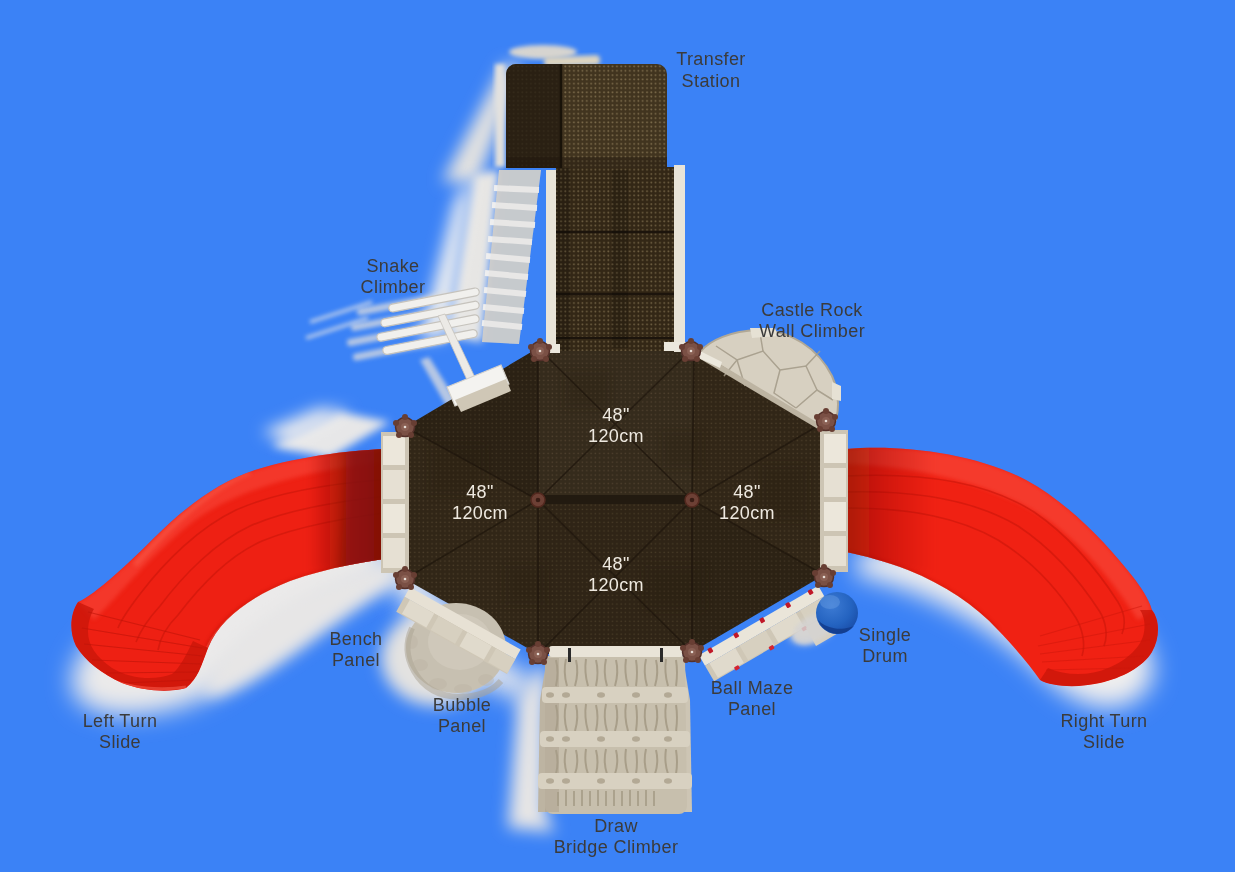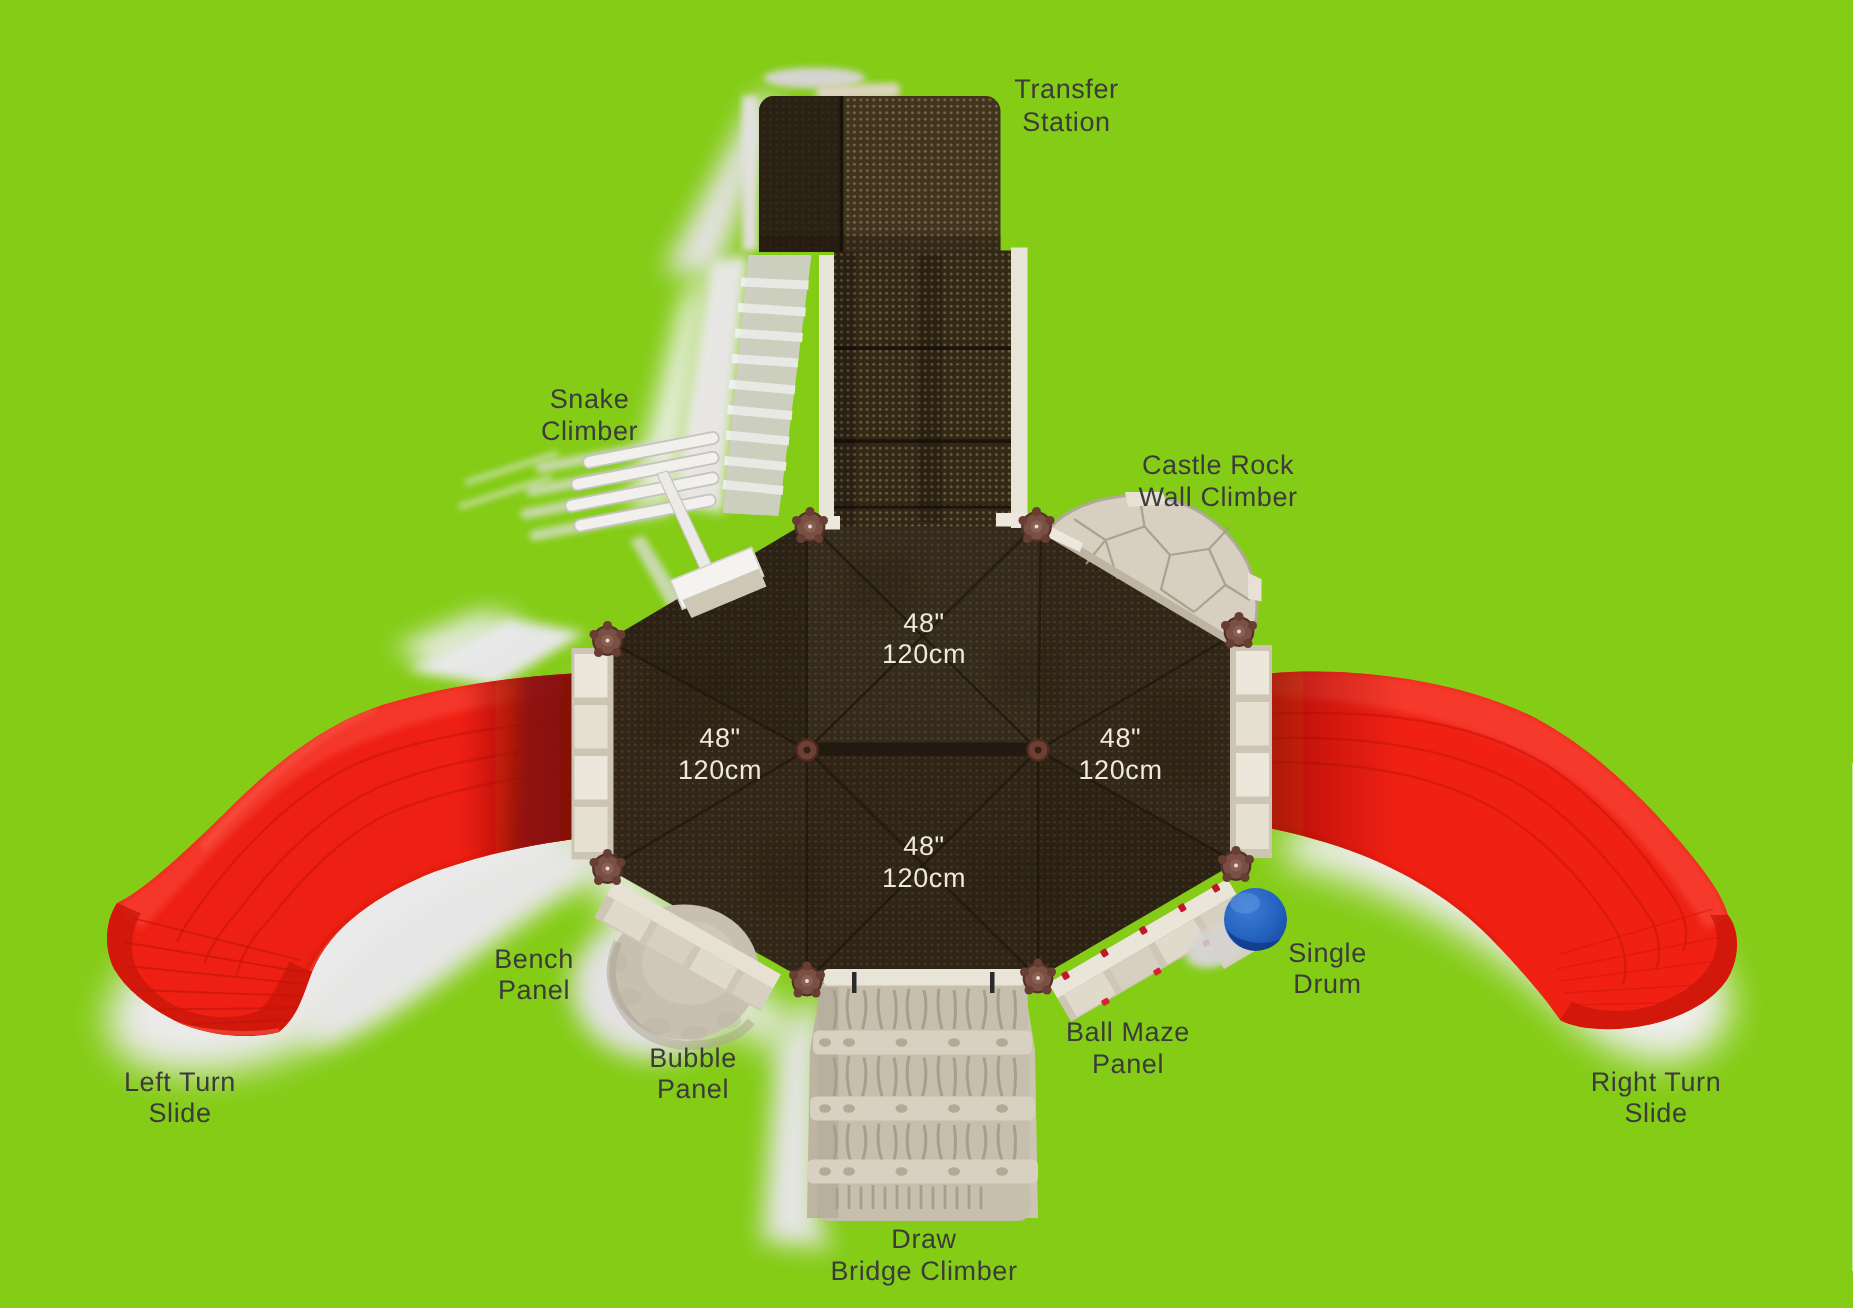--- a/index.html
+++ b/index.html
@@ -1,16 +1,16 @@
 <!DOCTYPE html>
 <html><head>
 <meta charset="utf-8">
 <style>
   html,body{margin:0;padding:0;background:#ffffff;}
-  .stage{position:relative;width:1235px;height:872px;background:#84cc16;overflow:hidden;
+  .stage{position:relative;width:1235px;height:872px;background:#3b82f6;overflow:hidden;
          font-family:"Liberation Sans", sans-serif;}
   svg{position:absolute;left:0;top:0;}
 </style>
 </head>
 <body>
 <div class="stage">
 <svg width="1235" height="872" viewBox="0 0 1235 872">
 <defs>
   <pattern id="dots" width="4.3" height="4.3" patternUnits="userSpaceOnUse">
     <circle cx="2" cy="2" r="0.8" fill="#756346" opacity="0.4"></circle>

